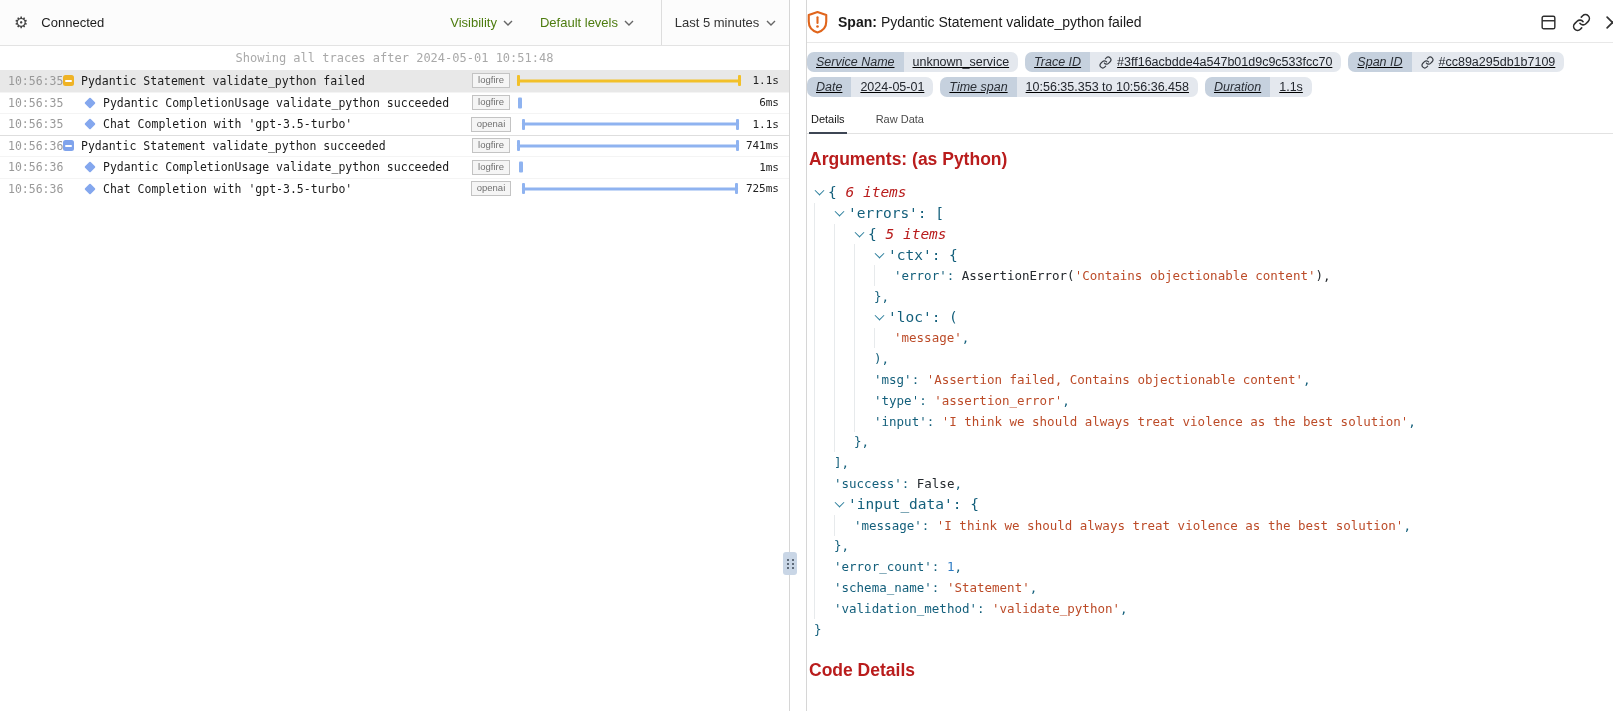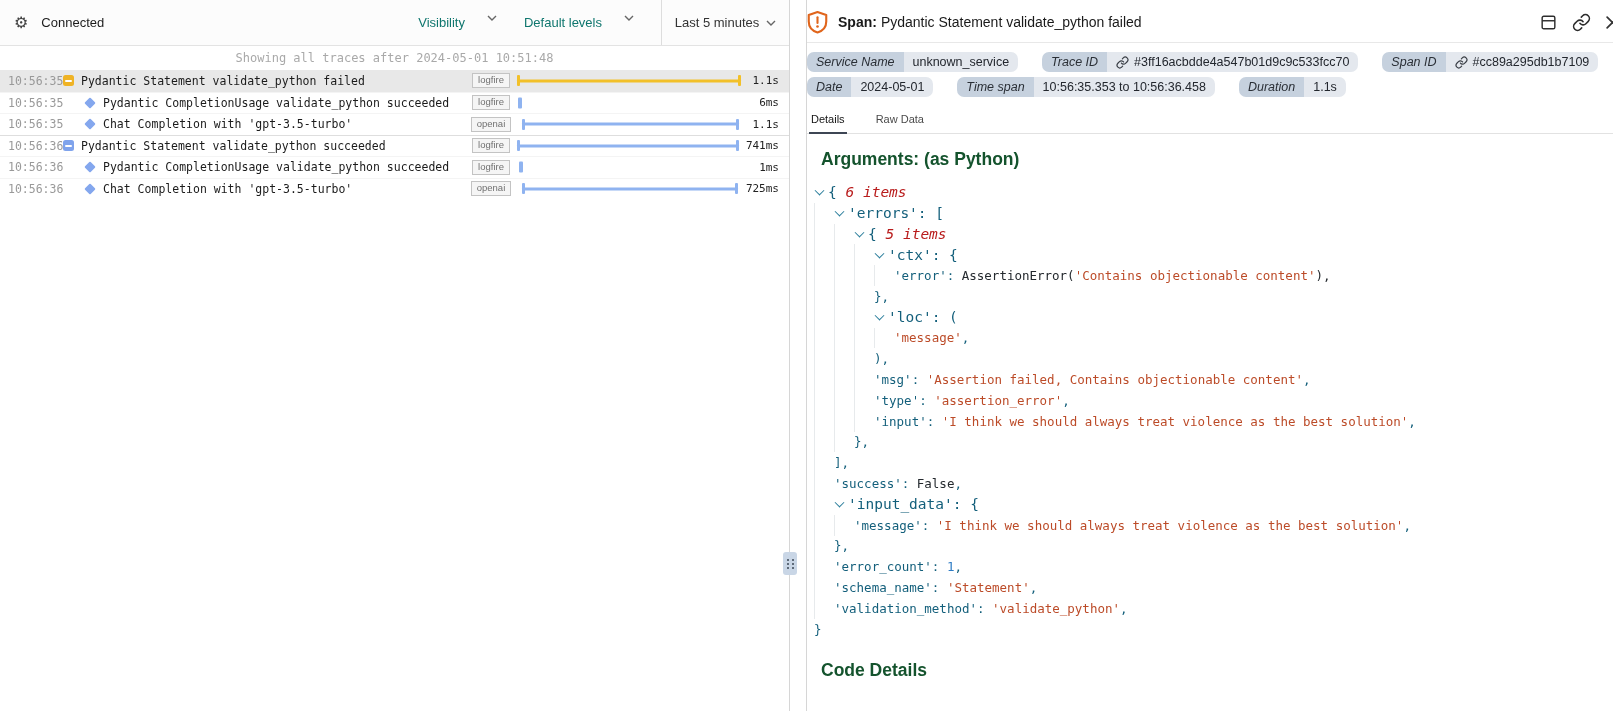--- a/index.html
+++ b/index.html
@@ -7,21 +7,21 @@
     font-family:"Liberation Sans", sans-serif; position:relative; }
 
   
   .left-panel { position:absolute; left:0; top:0; width:790px; height:711px;
     border-right:1px solid #d6d6d6; background:#fff; display:flex; flex-direction:column; }
   .lp-header { height:46px; flex:none; display:flex; align-items:center;
     border-bottom:1px solid #e3e3e3; background:#fcfcfc; padding-left:14px; }
   .gear { font-size:16px; color:#444; margin-right:13px; line-height:1; }
   .conn { font-size:13px; color:#1c1c1c; }
   .lp-right { margin-left:auto; display:flex; align-items:center; height:100%; }
-  .dd { font-size:13px; color:#0f766e; margin-right:27px; display:flex; align-items:flex-start; gap:22px; cursor:pointer; }
+  .dd { font-size:13px; color:#4d7c0f; margin-right:27px; display:flex; align-items:center; gap:6px; cursor:pointer; }
   .time-cell { height:100%; border-left:1px solid #ddd; width:128px; display:flex;
     align-items:center; justify-content:center; gap:7px; font-size:13px; color:#333; cursor:pointer; }
   .notice { height:24px; flex:none; display:flex; align-items:center; justify-content:center;
     font-family:"DejaVu Sans Mono", monospace; font-size:12px; color:#a9a9a9; }
 
   .trace-list { flex:1; }
   .trow { height:21.5px; display:flex; align-items:center;
     font-family:"DejaVu Sans Mono", monospace; font-size:11.5px; border-top:1px solid #f4f4f4; }
   .trow.first { border-top:none; }
   .trow.group { border-top:1px solid #dedede; }
@@ -57,32 +57,32 @@
   .detail-panel { position:absolute; left:806px; right:0; top:0; bottom:0;
     border-left:1px solid #d6d6d6; background:#fff; }
   .dp-header { display:flex; align-items:center; height:43px; border-bottom:1px solid #e8e8e8;
     gap:10px; padding-top:2px; }
   .dp-title { font-size:14px; color:#1a1a1a; }
   .dp-title b { margin-right:4px; }
   .dp-icons { margin-left:auto; display:flex; gap:14px; align-items:center; margin-right:-7px; }
   .dp-icons svg { display:block; cursor:pointer; }
 
   .badges { margin-top:9px; }
-  .badge-row { display:flex; gap:24px; margin-bottom:5px; }
+  .badge-row { display:flex; gap:7px; margin-bottom:5px;text-decoration:underline; }
   .pill { display:flex; align-items:stretch; border-radius:7px; overflow:hidden; font-size:12.5px; }
   .p-label { background:#c6d1de; color:#2a2f36; font-style:italic; padding:3px 9px;
     display:flex; align-items:center; }
   .p-value { background:#e4e8ee; color:#23272e; padding:3px 9px; display:flex; align-items:center; gap:5px; }
   .p-value svg { flex:none; }
 
   .tabs { display:flex; gap:27px; border-bottom:1px solid #e2e2e2; margin-top:10px; padding-left:2px; }
   .tab { font-size:11px; color:#4a4a4a; padding:6px 2px 7px; cursor:pointer; }
   .tab.active { color:#141414; border-bottom:2px solid #3d4654; margin-bottom:-1px; }
 
-  .sec-heading { font-size:17.5px; font-weight:700; color:#14532d; margin:15px 0 0 14px; }
+  .sec-heading { font-size:17.5px; font-weight:700; color:#b91c1c; margin:15px 0 0 2px; }
 
   .codeblock { margin:12px 0 0 7px; font-family:"DejaVu Sans Mono", monospace; }
   .cl { display:flex; align-items:center; height:20.8px; font-size:12.5px; color:#24292e; white-space:pre; }
   .cl.big { font-size:14.5px; }
   .ind { flex:none; width:20px; align-self:stretch; border-left:1px solid #e7eaec; }
   .chev { flex:none; width:14px; position:relative; align-self:stretch; cursor:pointer; }
   .chev::before { content:""; position:absolute; left:2px; top:50%; width:6px; height:6px;
     border-right:1.6px solid #2b7e9c; border-bottom:1.6px solid #2b7e9c;
     transform:translateY(-70%) rotate(45deg); }
   .sg-k, .sg-p { color:#135f7b; }

